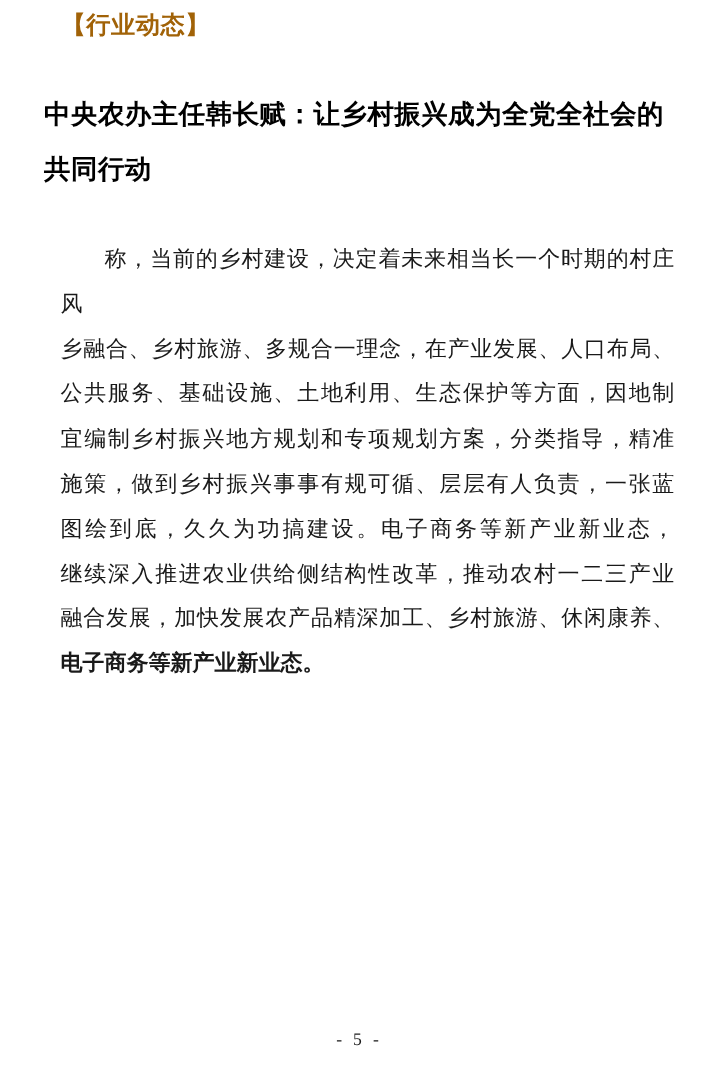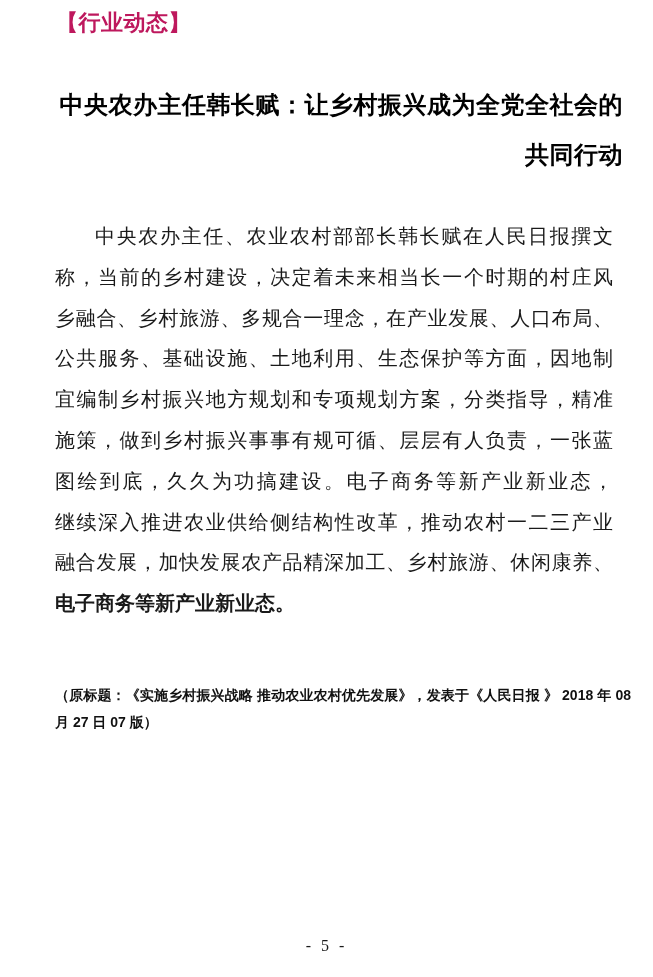--- a/index.html
+++ b/index.html
@@ -16,29 +16,29 @@
     color: #000000;
     overflow: hidden;
   }
   .section-label {
     position: absolute;
     left: 56px;
     top: 8px;
     font-family: "Liberation Sans", sans-serif;
     font-weight: bold;
     font-size: 22px;
-    color: #be185d;
+    color: #a16207;
     letter-spacing: 0.5px;
   }
   .doc-title {
     position: absolute;
     left: 40px;
     right: 30px;
     top: 80px;
-    text-align: right;
+    text-align: left;
     font-weight: bold;
     font-size: 24px;
     line-height: 50px;
     letter-spacing: 0.5px;
     color: #000000;
   }
   .body-text {
     position: absolute;
     left: 55px;
     top: 216px;
@@ -88,29 +88,27 @@
 <div class="page">
 
   <div class="section-label">【行业动态】</div>
 
   <div class="doc-title">
       <div class="title-line">中央农办主任韩长赋：让乡村振兴成为全党全社会的</div>
       <div class="title-line">共同行动</div>
     </div>
 
   <div class="body-text">
-      <div class="body-line">中央农办主任、农业农村部部长韩长赋在人民日报撰文</div>
       <div class="body-line">称，当前的乡村建设，决定着未来相当长一个时期的村庄风</div>
       <div class="body-line">乡融合、乡村旅游、多规合一理念，在产业发展、人口布局、</div>
       <div class="body-line">公共服务、基础设施、土地利用、生态保护等方面，因地制</div>
       <div class="body-line">宜编制乡村振兴地方规划和专项规划方案，分类指导，精准</div>
       <div class="body-line">施策，做到乡村振兴事事有规可循、层层有人负责，一张蓝</div>
       <div class="body-line">图绘到底，久久为功搞建设。电子商务等新产业新业态，</div>
       <div class="body-line">继续深入推进农业供给侧结构性改革，推动农村一二三产业</div>
       <div class="body-line">融合发展，加快发展农产品精深加工、乡村旅游、休闲康养、</div>
       <div class="body-line">电子商务等新产业新业态。</div>
     </div>
 
-  <div class="footnote">（原标题：《实施乡村振兴战略 推动农业农村优先发展》，发表于《人民日报 》 2018 年 08月 27 日 07 版）</div>
 
   <div class="page-number">- 5 -</div>
 
 </div>
 
 </body></html>

